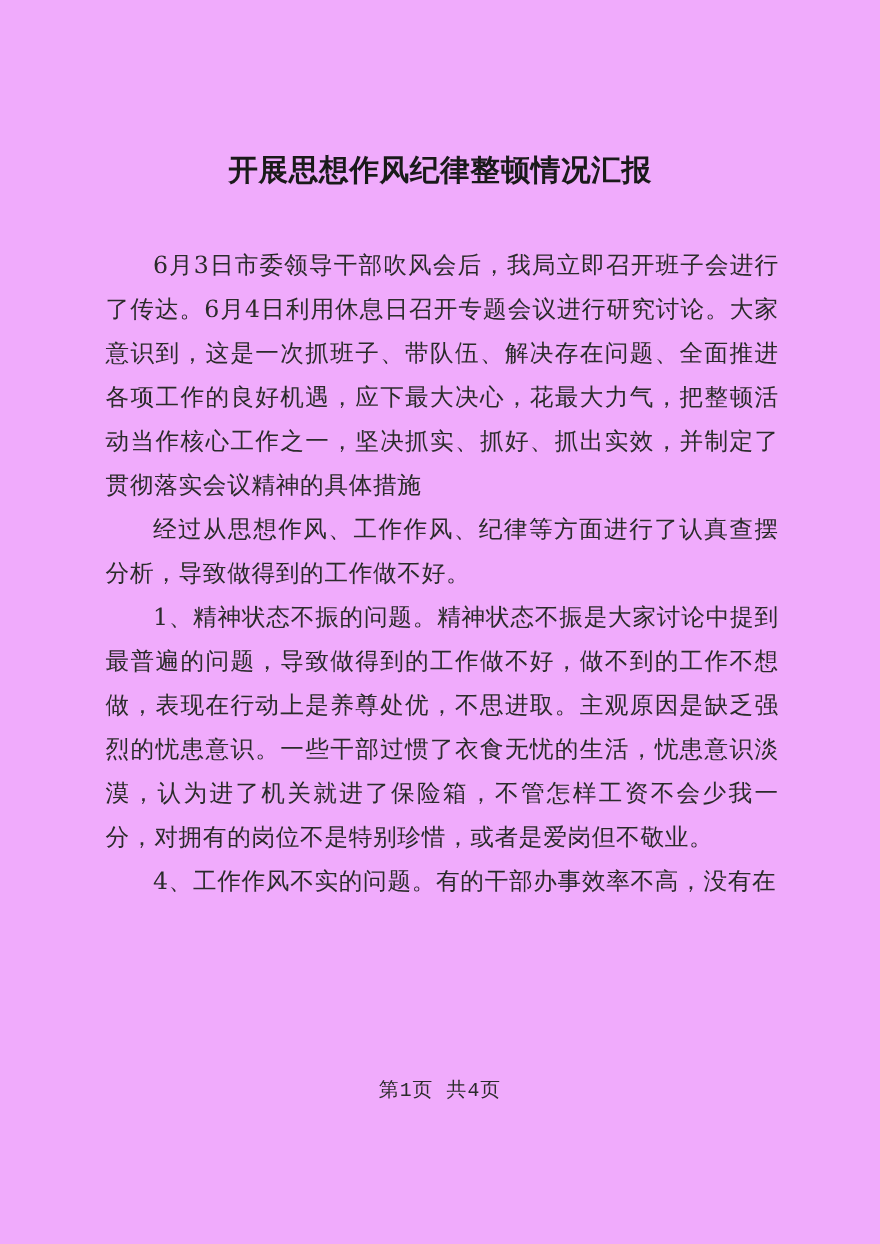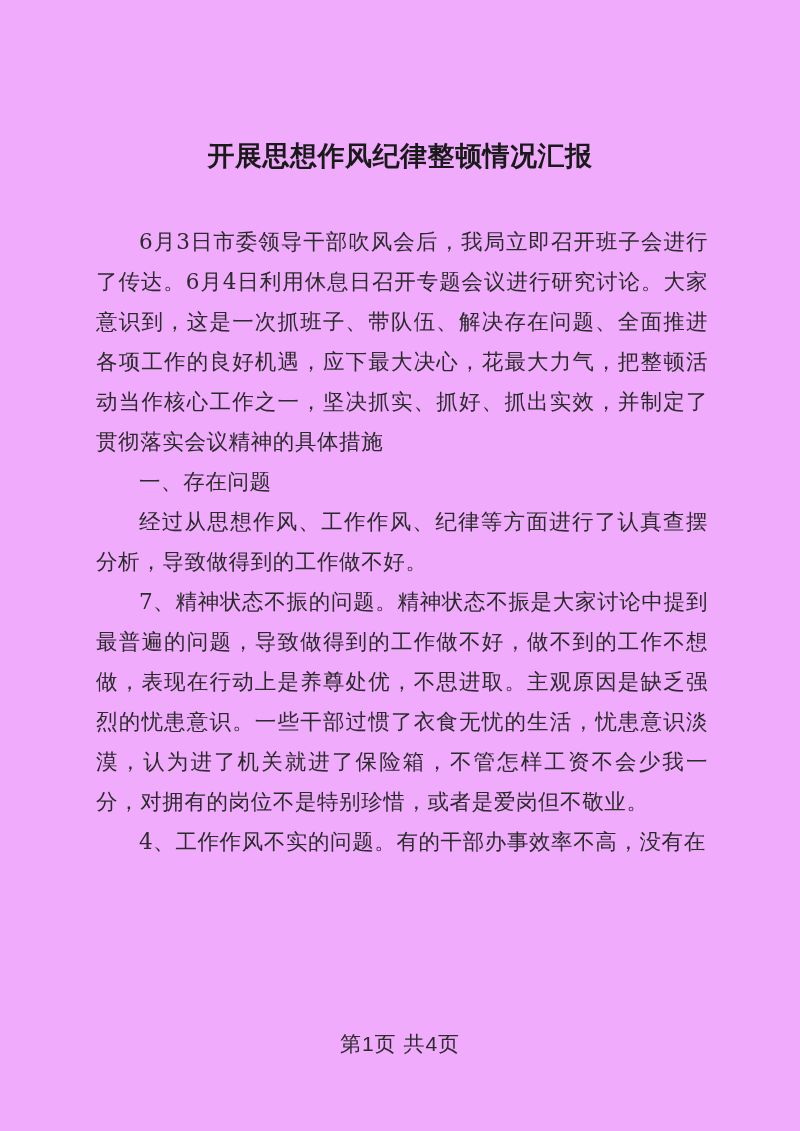--- a/index.html
+++ b/index.html
@@ -48,40 +48,39 @@
     text-indent: 2em;
     letter-spacing: 0.6px;
     font-family: "DejaVu Serif", "Liberation Serif", serif;
   }
   .para.heading-item {
     text-indent: 2em;
   }
   .footer {
     position: absolute;
     left: 0;
-    top: 1032px;
+    top: 980px;
     width: 800px;
     text-align: center;
-    font-size: 21px;
+    font-size: 18px;
     line-height: 24px;
     color: #2b2b2b;
     letter-spacing: 1px;
-    font-family: Liberation Sans, sans-serif;
+    font-family: Liberation Mono, monospace;
   }
 </style>
 </head>
 <body>
 
 <div class="page">
 
   <div class="doc-title">开展思想作风纪律整顿情况汇报</div>
 
   <div class="body-col">
     <p class="para">6月3日市委领导干部吹风会后，我局立即召开班子会进行了传达。6月4日利用休息日召开专题会议进行研究讨论。大家意识到，这是一次抓班子、带队伍、解决存在问题、全面推进各项工作的良好机遇，应下最大决心，花最大力气，把整顿活动当作核心工作之一，坚决抓实、抓好、抓出实效，并制定了贯彻落实会议精神的具体措施</p>
-    <p class="para heading-item">一、存在问题</p>
     <p class="para">经过从思想作风、工作作风、纪律等方面进行了认真查摆分析，导致做得到的工作做不好。</p>
-    <p class="para">7、精神状态不振的问题。精神状态不振是大家讨论中提到最普遍的问题，导致做得到的工作做不好，做不到的工作不想做，表现在行动上是养尊处优，不思进取。主观原因是缺乏强烈的忧患意识。一些干部过惯了衣食无忧的生活，忧患意识淡漠，认为进了机关就进了保险箱，不管怎样工资不会少我一分，对拥有的岗位不是特别珍惜，或者是爱岗但不敬业。</p>
+    <p class="para">1、精神状态不振的问题。精神状态不振是大家讨论中提到最普遍的问题，导致做得到的工作做不好，做不到的工作不想做，表现在行动上是养尊处优，不思进取。主观原因是缺乏强烈的忧患意识。一些干部过惯了衣食无忧的生活，忧患意识淡漠，认为进了机关就进了保险箱，不管怎样工资不会少我一分，对拥有的岗位不是特别珍惜，或者是爱岗但不敬业。</p>
     <p class="para">4、工作作风不实的问题。有的干部办事效率不高，没有在</p>
   </div>
 
   <div class="footer">第1页 共4页</div>
 
 </div>
 
 </body></html>

